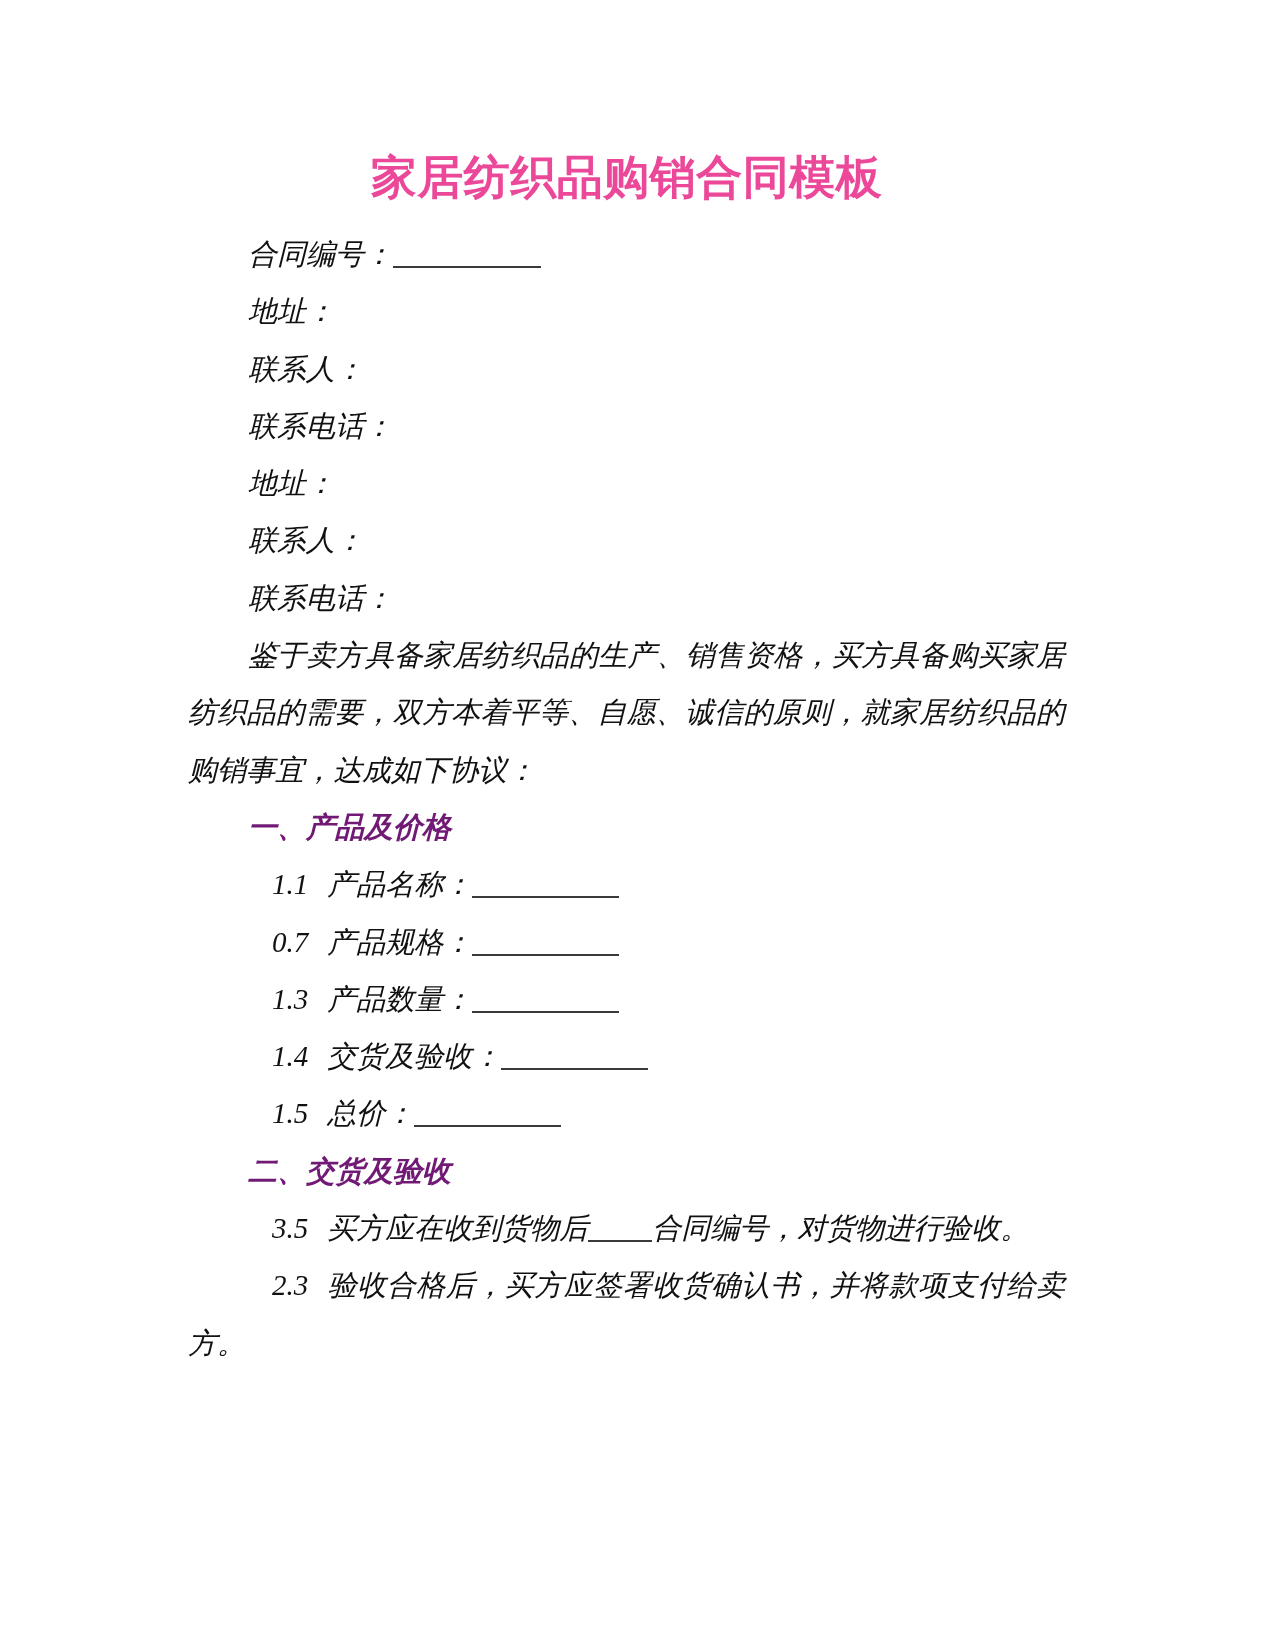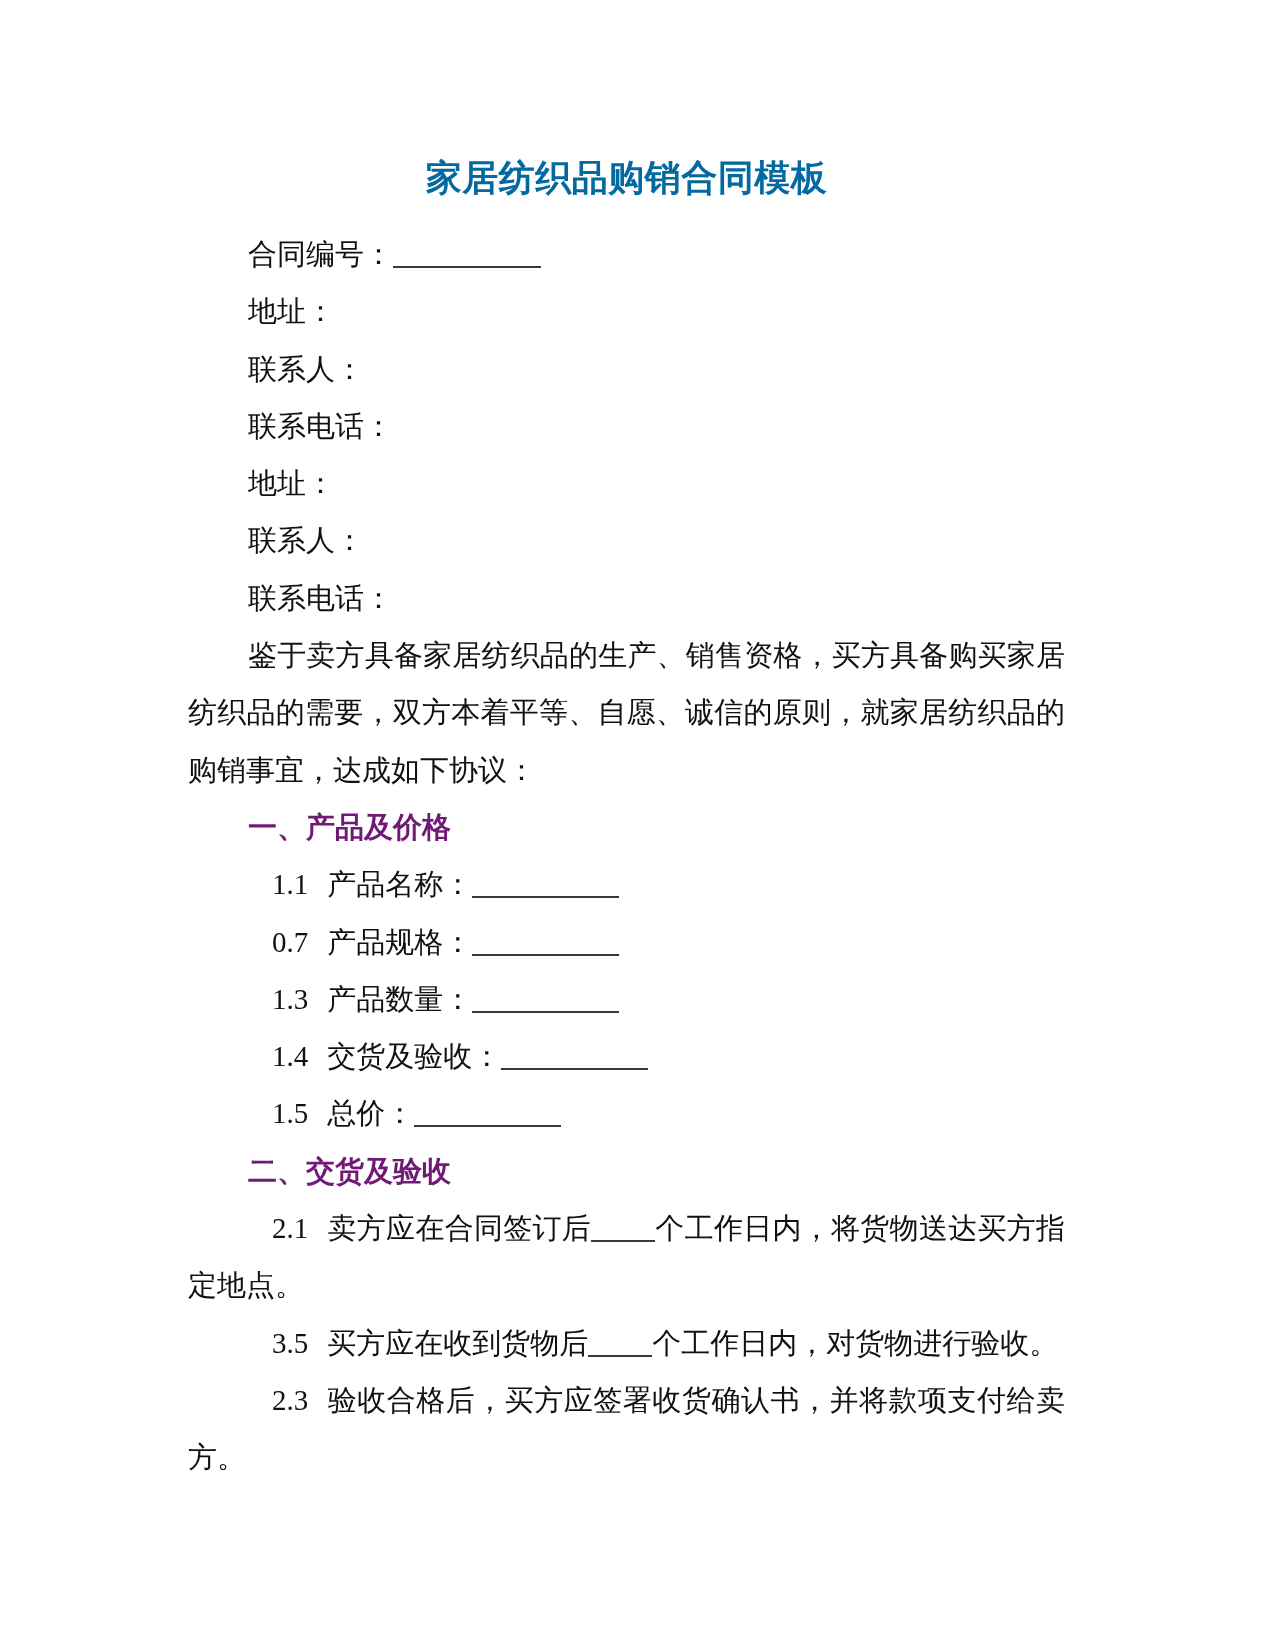--- a/index.html
+++ b/index.html
@@ -17,36 +17,37 @@
     color: #111111;
   }
   .content {
     position: absolute;
     top: 148px;
     left: 188px;
     width: 877px;
   }
   .title {
     margin: 0;
-    font-size: 36px;
+    font-size: 46px;
     line-height: 60px;
     font-weight: bold;
     text-align: center;
     letter-spacing: 0.5px;
-    color: #0369a1;
+    color: #ec4899;
   }
   .bodytext {
     margin-top: 18px;
     font-size: 29px;
     line-height: 57.3px;
   }
   .p {
     margin: 0;
     text-indent: 60px;
     line-break: anywhere;
+    font-style: italic;
   }
   .just {
     text-align: justify;
   }
   .hd {
     font-weight: bold;
     color: #701a75;
   }
   .num {
     margin-right: 19px;
@@ -85,21 +86,20 @@
       <div class="p hd">一、产品及价格</div>
 
       <div class="p"><span class="num">1.1</span><span>产品名称：</span><span class="blank w147"></span></div>
       <div class="p"><span class="num">0.7</span><span>产品规格：</span><span class="blank w147"></span></div>
       <div class="p"><span class="num">1.3</span><span>产品数量：</span><span class="blank w147"></span></div>
       <div class="p"><span class="num">1.4</span><span>交货及验收：</span><span class="blank w147"></span></div>
       <div class="p"><span class="num">1.5</span><span>总价：</span><span class="blank w147"></span></div>
 
       <div class="p hd">二、交货及验收</div>
 
-      <div class="p just"><span class="num">2.1</span><span>卖方应在合同签订后</span><span class="blank w64"></span><span>个工作日内，将货物送达买方指定地点。</span></div>
 
-      <div class="p just"><span class="num">3.5</span><span>买方应在收到货物后</span><span class="blank w64"></span><span>个工作日内，对货物进行验收。</span></div>
+      <div class="p just"><span class="num">3.5</span><span>买方应在收到货物后</span><span class="blank w64"></span><span>合同编号，对货物进行验收。</span></div>
 
       <div class="p just"><span class="num">2.3</span><span>验收合格后，买方应签署收货确认书，并将款项支付给卖方。</span></div>
 
     </div>
   </div>
 </div>
 
 </body></html>

